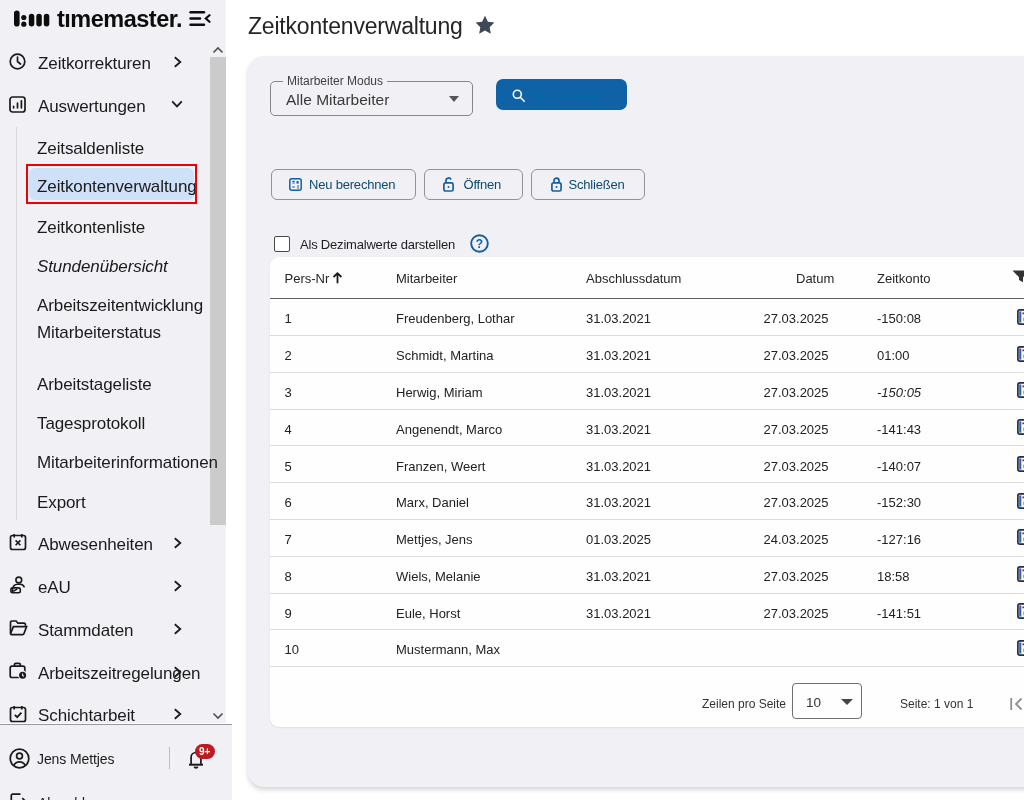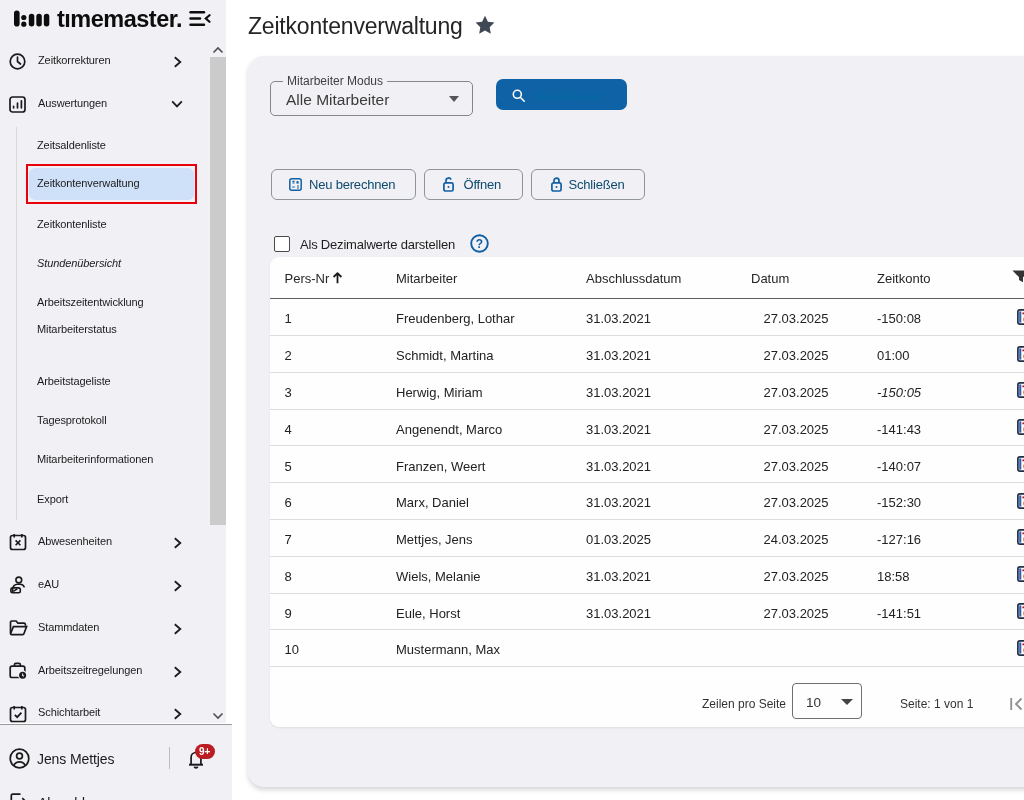--- a/index.html
+++ b/index.html
@@ -4,21 +4,21 @@
 <title>Zeitkontenverwaltung</title>
 <style>
   * { margin:0; padding:0; box-sizing:border-box; }
   html,body { width:1024px; height:800px; overflow:hidden; background:#fff;
     font-family:"Liberation Sans", sans-serif; }
   #page { position:relative; width:1024px; height:800px; overflow:hidden; background:#fff; }
   .abs { position:absolute; }
   #sidebar { left:0; top:0; width:226px; height:723px; background:#f1f1f5; }
   #sidefoot { left:0; top:724px; width:232px; height:76px; background:#f1f1f5;
     border-top:1px solid #9a9a9a; }
-  .nav { position:absolute; font-size:11px; color:#1b1b1b; white-space:nowrap; letter-spacing:-0.1px; }
+  .nav { position:absolute; font-size:17px; color:#1b1b1b; white-space:nowrap; letter-spacing:-0.1px; }
   #indent-line { left:16px; top:127px; width:1px; height:393px; background:#d9d9d9; }
   #selbg { left:29px; top:168px; width:165px; height:32px; background:#cfe1f8; border-radius:6px; }
   #redbox { left:26px; top:164px; width:171px; height:40px; border:2.5px solid #e8000d; z-index:12; }
   #sb-thumb { left:210px; top:57px; width:16px; height:468px; background:#cbcbcb; }
   #title { left:248px; top:15px; font-size:23px; line-height:23px; color:#252525; letter-spacing:-0.2px; }
   #panel { left:248px; top:56px; width:812px; height:731px; background:#f1f1f5;
     border-radius:16px; box-shadow:0 3px 5px rgba(0,0,0,0.16); }
   #heading2 { left:271px; top:777px; font-size:23px; line-height:23px; color:#252525; z-index:6; letter-spacing:-0.6px; }
   #selbox { left:270px; top:81px; width:203px; height:35px; border:1px solid #83878b; border-radius:5px; }
   #sellabel { left:283px; top:74px; font-size:12px; color:#3f3f3f; background:#f1f1f5; padding:0 4px; z-index:2; }
@@ -201,21 +201,21 @@
 <div class="btext" style="left:568.5px; top:177px;">Schließen</div>
 <div id="cbx" class="abs"></div>
 <div id="cbxlbl" class="abs">Als Dezimalwerte darstellen</div>
 <svg class="abs" style="left:470px; top:234px;" width="19" height="19" viewBox="0 0 19 19" fill="none">
       <circle cx="9.5" cy="9.5" r="8.3" stroke="#0e5fa4" stroke-width="1.9"></circle>
       <text x="9.5" y="14" text-anchor="middle" font-family="Liberation Sans, sans-serif" font-size="12" font-weight="700" fill="#0e5fa4">?</text>
     </svg>
 <div class="th" style="left:284.5px; top:270.5px;">Pers-Nr</div>
 <div class="th" style="left:396px; top:270.5px;">Mitarbeiter</div>
 <div class="th" style="left:586px; top:270.5px;">Abschlussdatum</div>
-<div class="th" style="left:751px; top:270.5px;">Datum</div>
+<div class="th" style="left:796px; top:270.5px;">Datum</div>
 <div class="th" style="left:877px; top:270.5px;">Zeitkonto</div>
 <svg class="abs" style="left:331.5px; top:272px;" width="11" height="12" viewBox="0 0 11 12" fill="none" stroke="#1a1a1a" stroke-width="1.8">
       <path d="M5.5 11.3 V1.8 M1.6 5 L5.5 1.1 L9.4 5" stroke-linejoin="round"></path>
     </svg>
 <svg class="abs" style="left:1012px; top:270px;" width="18" height="13" viewBox="0 0 18 13">
       <path d="M0.5 0.5 H17.5 L11 7.2 V12.3 L7 10 V7.2 Z" fill="#333"></path>
     </svg>
 <div id="hline" class="abs"></div>
 <div class="td" style="left:284.5px; top:311.4px;">1</div>
 <div class="td" style="left:396px; top:311.4px;">Freudenberg, Lothar</div>

